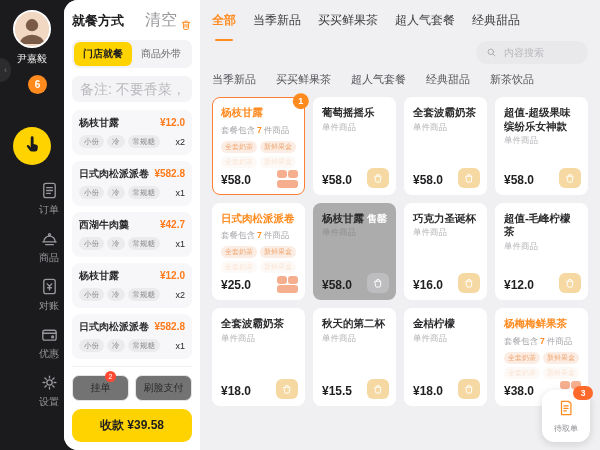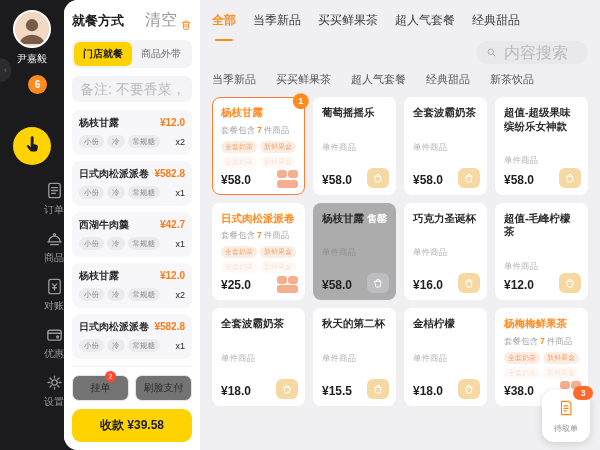--- a/index.html
+++ b/index.html
@@ -8,21 +8,21 @@
 
   
   .sidebar{flex:0 0 64px;position:relative;color:#fff;}
   .avatar{width:34px;height:34px;border-radius:50%;margin:10px auto 0;background:#F0D8C2;border:2px solid #ffffff;overflow:hidden;}
   .avatar svg{width:100%;height:100%;display:block;}
   .side-name{font-size:10px;color:#F2F2F2;text-align:center;margin-top:4px;}
   .notif{width:19px;height:19px;border-radius:50%;background:#FF8A1E;color:#fff;font-size:10px;font-weight:bold;display:flex;align-items:center;justify-content:center;margin:9px 0 0 28px;}
   .notch{position:absolute;left:0;top:58px;width:11px;height:24px;background:#2C2C2E;border-radius:0 12px 12px 0;display:flex;align-items:center;justify-content:center;color:#737378;font-size:9px;z-index:4;}
   .hand-btn{position:absolute;left:13px;top:127px;width:38px;height:38px;border-radius:50%;background:#FFD300;display:flex;align-items:center;justify-content:center;z-index:3;}
   .hand-btn svg{width:20px;height:20px;}
-  .nav{position:absolute;top:181px;left:0;width:64px;display:flex;flex-direction:column;gap:12px;align-items:flex-end;}
+  .nav{position:absolute;top:181px;left:17px;width:64px;display:flex;flex-direction:column;gap:12px;}
   .nav-item{display:flex;flex-direction:column;align-items:center;gap:3px;color:#98989D;cursor:pointer;}
   .nav-ic{display:block;width:19px;height:19px;}
   .nav-ic svg{width:19px;height:19px;stroke:#98989D;fill:none;stroke-width:1.4;stroke-linecap:round;stroke-linejoin:round;}
   .nav-label{font-size:10px;}
 
   
   .content{flex:1;display:flex;background:#F0F0F2;border-radius:14px 0 0 14px;overflow:hidden;}
 
   
   .order-panel{flex:0 0 136px;width:136px;background:#fff;display:flex;flex-direction:column;padding:10px 8px 8px;box-sizing:border-box;}
@@ -50,32 +50,32 @@
   .op-checkout{margin-top:8px;background:#FFD300;border-radius:9px;text-align:center;font-size:12px;font-weight:bold;color:#1D1D1F;padding:8px 0;cursor:pointer;}
 
   
   .main{flex:1;position:relative;padding:12px 12px 0;box-sizing:border-box;display:flex;flex-direction:column;}
   .cat-tabs{display:flex;align-items:center;gap:17px;}
   .cat-tab{font-size:12px;color:#3A3A3E;position:relative;padding-bottom:12px;cursor:pointer;white-space:nowrap;}
   .cat-tab.active{color:#FF8A1E;font-weight:bold;}
   .cat-tab.active::after{content:"";position:absolute;left:50%;transform:translateX(-50%);bottom:0;width:18px;height:2.5px;border-radius:2px;background:#FF8A1E;}
   .search{margin-left:auto;display:flex;align-items:center;gap:5px;background:#E9E9EB;border-radius:12px;height:23px;padding:0 10px;width:92px;}
   .search svg{width:11px;height:11px;stroke:#ABABAF;fill:none;stroke-width:1.4;stroke-linecap:round;flex:0 0 auto;}
-  .search input{border:none;background:transparent;outline:none;width:70px;font-size:16px;color:#555;font-family:inherit;}
+  .search input{border:none;background:transparent;outline:none;width:70px;font-size:10px;color:#555;font-family:inherit;}
   .subcats{display:flex;align-items:center;gap:20px;margin-top:8px;}
   .subcat{font-size:11px;color:#55555A;cursor:pointer;white-space:nowrap;}
 
   .grid{display:grid;grid-template-columns:repeat(4,1fr);gap:8px;margin-top:10px;}
   .card{position:relative;background:#fff;border-radius:8px;padding:8px 8px 7px;min-height:70px;box-sizing:border-box;display:flex;flex-direction:column;border:1px solid transparent;cursor:pointer;}
   .card.selected{border-color:#FF7E33;}
   .card.soldout{background:#ACACAC;}
   .card-title{font-size:10.5px;font-weight:bold;color:#2A2A2C;line-height:1.3;}
   .combo .card-title{color:#FF8A1E;}
   .soldout .card-title{color:#2A2A2C;}
-  .card-sub{font-size:8.5px;color:#B4B4B8;margin-top:22px;}
+  .card-sub{font-size:8.5px;color:#B4B4B8;margin-top:2px;}
   .soldout .card-sub{color:#8F8F93;}
   .combo-sub{font-size:8.5px;color:#A7A7AB;margin-top:5px;}
   .combo-sub .cnt{color:#FF8A1E;font-weight:bold;margin:0 2px;}
   .tag-row{display:flex;gap:3px;margin-top:4px;overflow:hidden;}
   .tag-row.faded{opacity:.3;margin-top:3px;}
   .ptag{background:#FBEDE3;color:#EFA876;font-size:7px;padding:1px 4px;border-radius:6px;white-space:nowrap;}
   .card-price{margin-top:auto;font-size:12px;font-weight:bold;color:#1F1F21;padding-top:5px;}
   .card-icon{position:absolute;right:6px;bottom:6px;}
   .bag{width:22px;height:20px;border-radius:6px;background:#F6D9A2;display:flex;align-items:center;justify-content:center;}
   .soldout .bag{background:#BDBDBF;}

